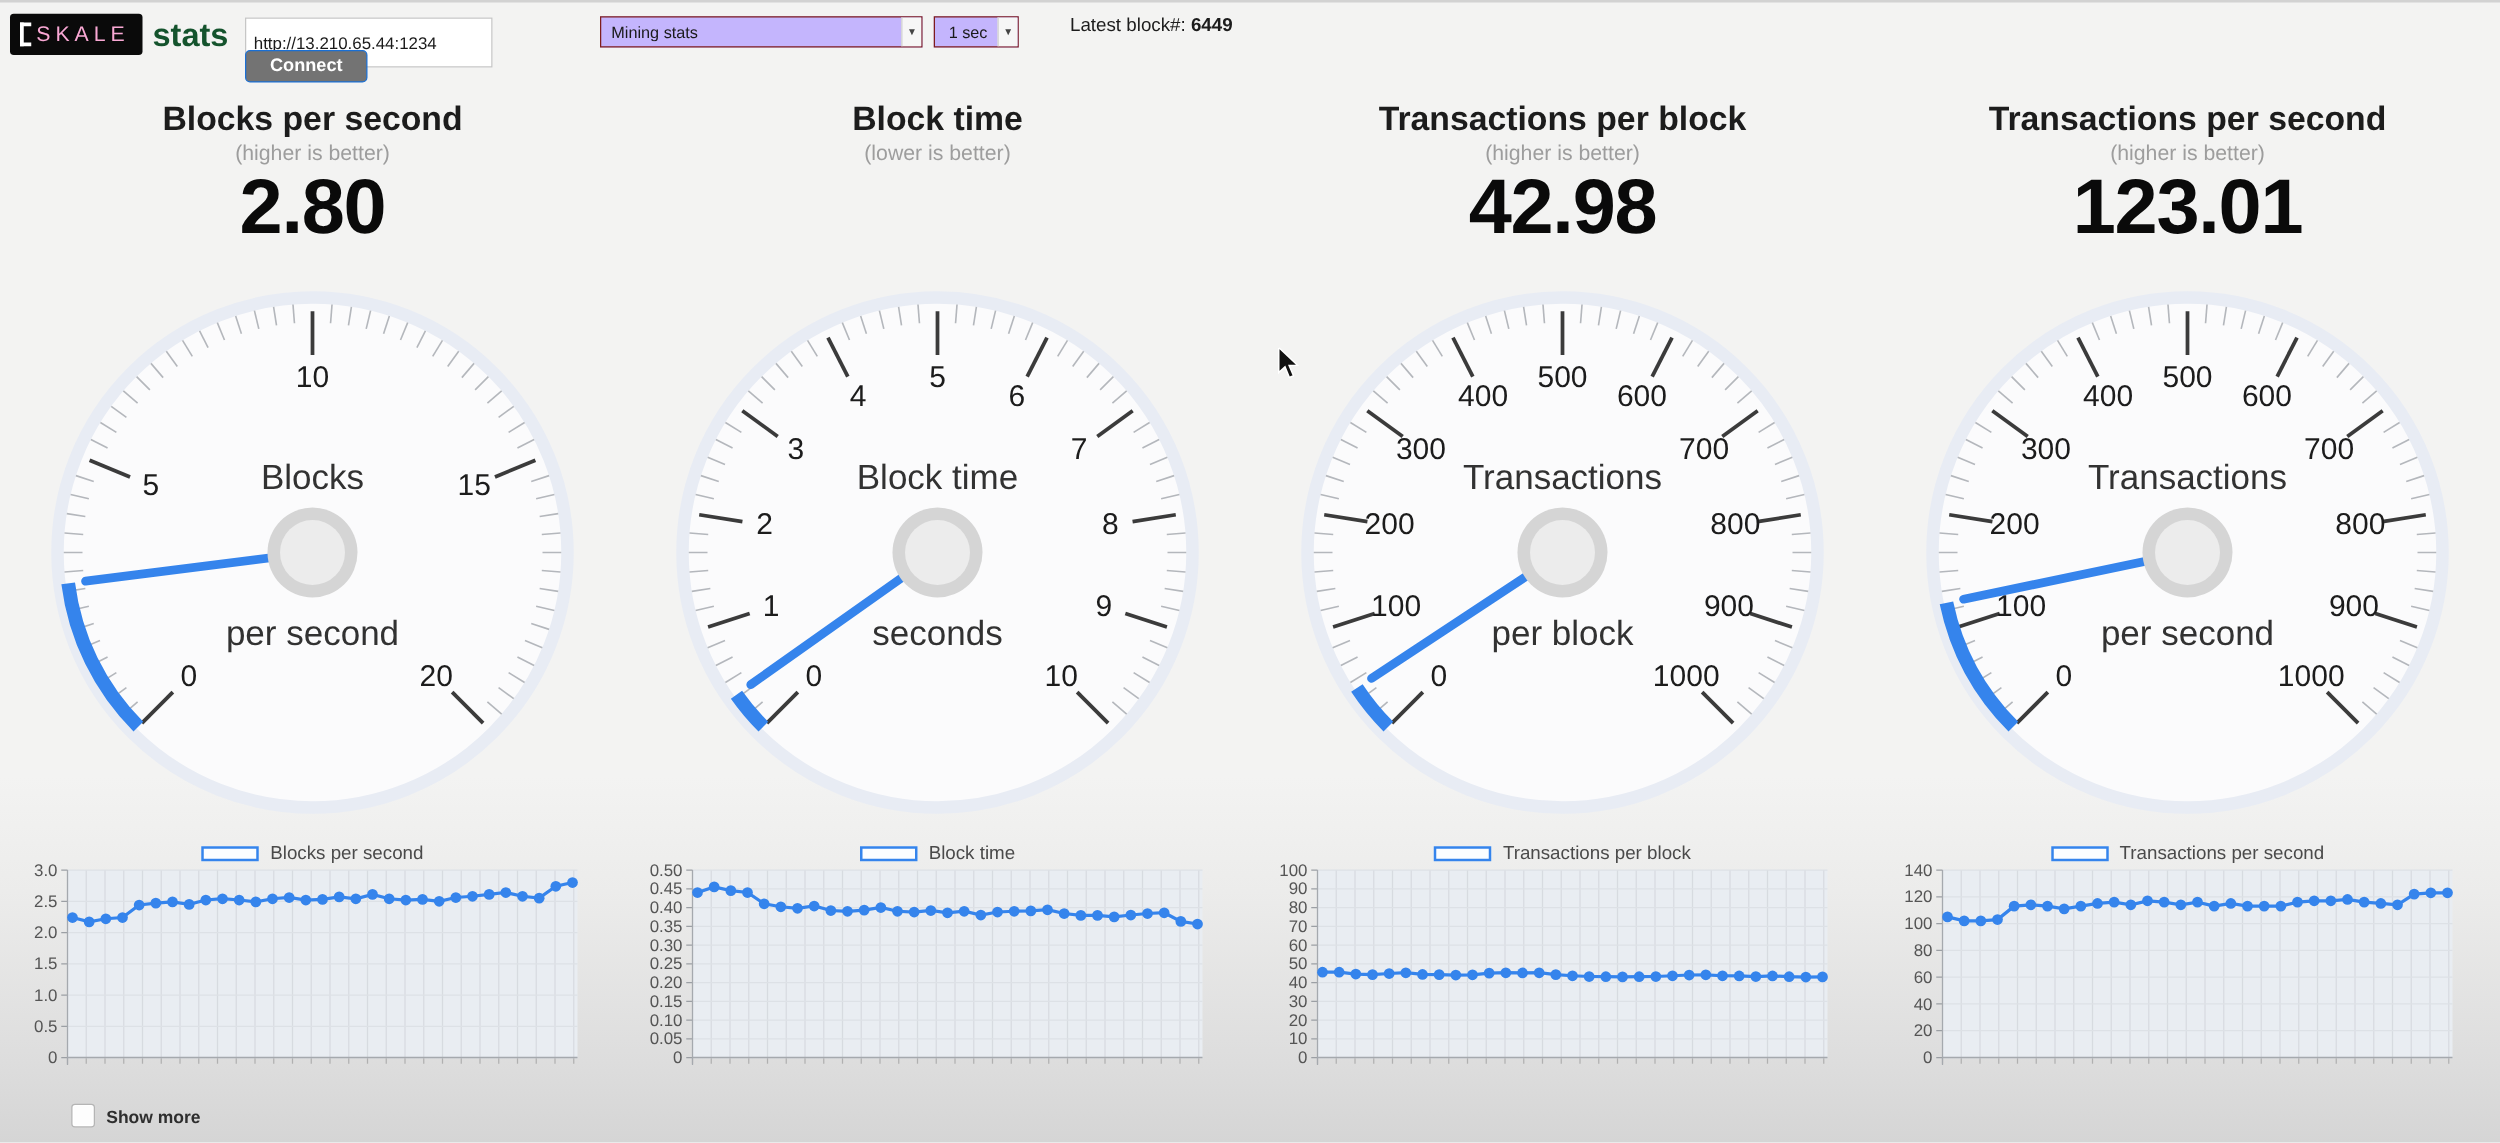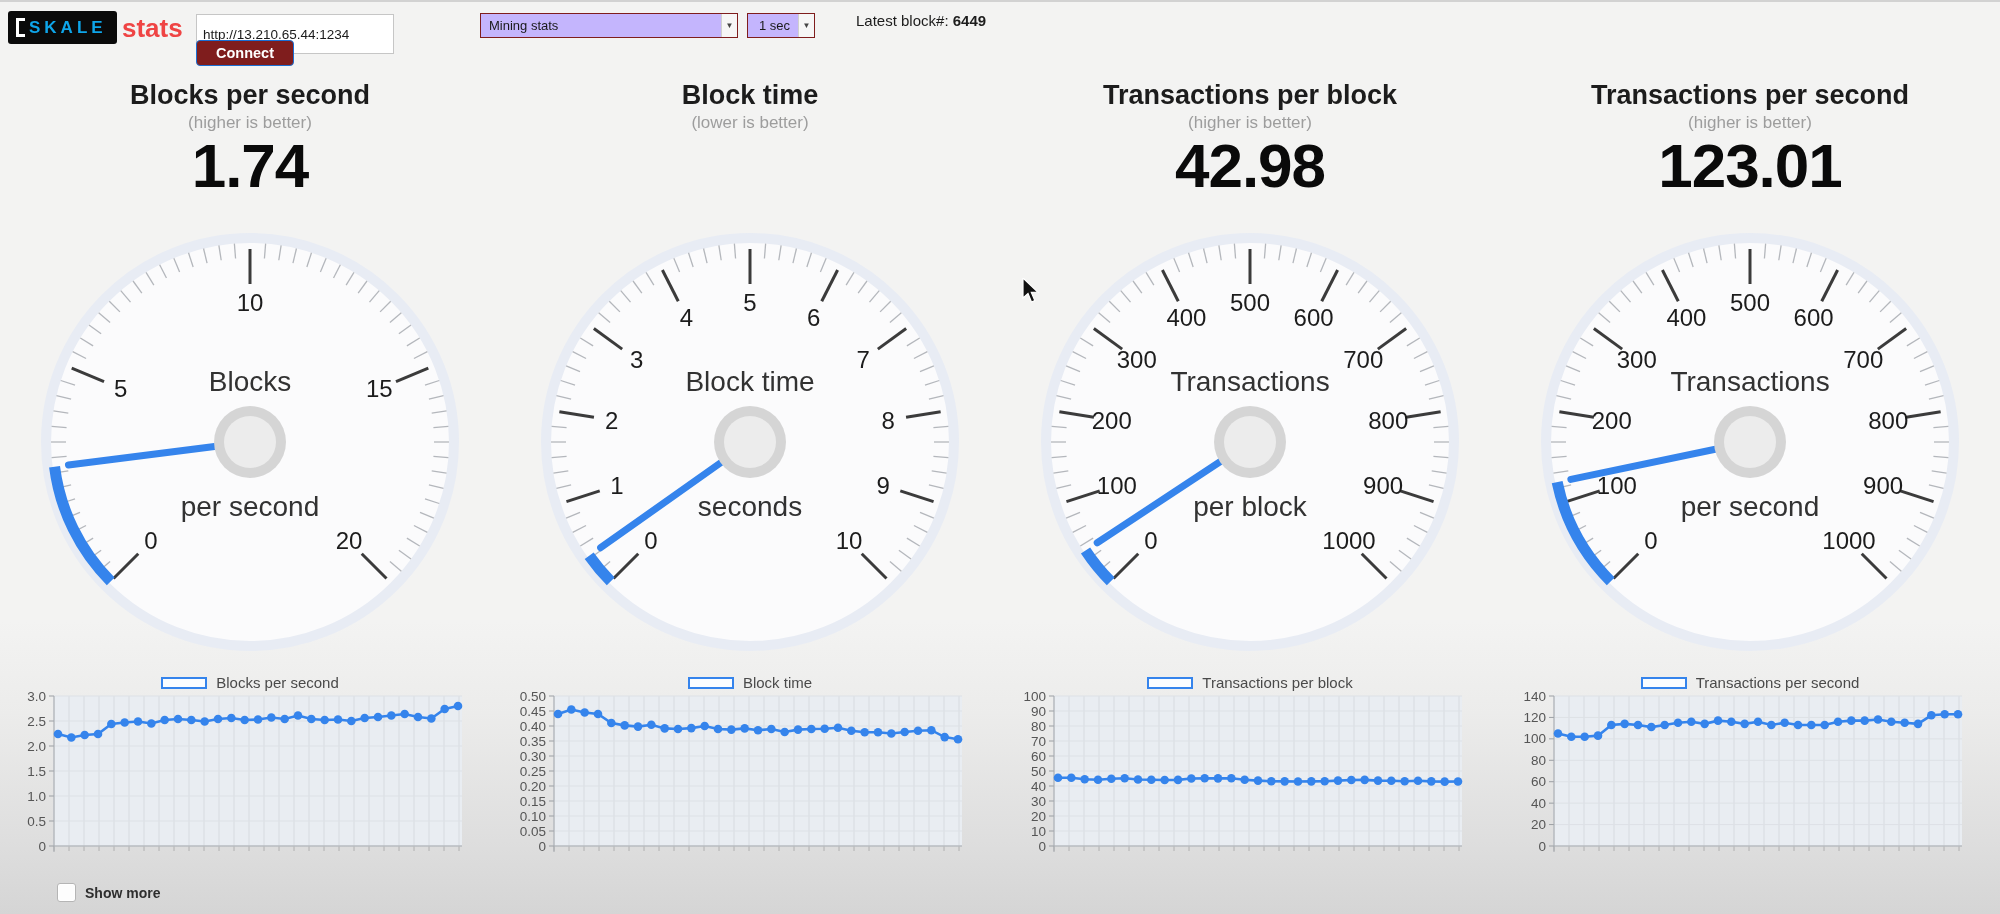--- a/index.html
+++ b/index.html
@@ -10,25 +10,25 @@
     position:relative;
     border-top:2px solid #d2d2d2;
   }
   :root { --accent:#3584ec; }
 
   
   .header { position:absolute; top:0; left:0; width:100%; height:64px; }
   .logo { position:absolute; left:8px; top:9px; height:33px; background:#0a0a0a; border-radius:3px;
           display:flex; align-items:center; padding:0 10px 0 8px; }
   .logo-bracket { display:inline-block; width:9px; height:19px; border:3px solid #fff; border-right:none; margin-right:4px; }
-  .logo-text { color:#0ea5e9; font-weight:700; font-size:17px; letter-spacing:4px; }
-  .logo-suffix { position:absolute; left:122px; top:11px; font-size:26px; font-weight:700; color:#ef4444; }
+  .logo-text { color:#f9a8d4; font-weight:400; font-size:17px; letter-spacing:4px; }
+  .logo-suffix { position:absolute; left:122px; top:11px; font-size:26px; font-weight:700; color:#14532d; }
   .url-input { position:absolute; left:196px; top:12px; width:198px; height:40px; border:1px solid #c6c6c6;
                background:#fff; font-size:13.5px; padding:0 6px; color:#1a1a1a; font-family:inherit; }
-  .connect-btn { position:absolute; left:196px; top:38px; width:98px; height:26px; background:#7f1d1d;
+  .connect-btn { position:absolute; left:196px; top:38px; width:98px; height:26px; background:#737373;
                  border:1px solid #1a6fd4; border-radius:4px; color:#fff; font-weight:700; font-size:14.5px;
                  font-family:inherit; cursor:pointer; }
   .select { position:absolute; top:11px; height:25px; background:#c4b5fd; border:1px solid #7f1d1d;
             display:flex; align-items:center; font-size:13px; color:#1a1a1a; }
   .select .sel-text { padding:0 8px; flex:1; white-space:nowrap; overflow:hidden; }
   .select .sel-arrow { width:16px; height:100%; border-left:1px solid #cfcfcf; display:flex; align-items:center;
                        justify-content:center; font-size:8px; color:#444; background:#f6f6f6; }
   .select-stats { left:480px; width:258px; }
   .select-interval { left:747px; width:68px;text-align:right; }
   .latest-block { position:absolute; left:856px; top:10px; font-size:15px; color:#1c1c1c; }
@@ -85,21 +85,21 @@
   <div class="latest-block">
     <span>Latest block#:</span>
     <b>6449</b>
   </div>
 </div>
 
 <div class="panels" id="panels">
   <section class="panel">
     <h2 class="p-title">Blocks per second</h2>
     <div class="p-subtitle">(higher is better)</div>
-    <div class="p-value">1.74</div>
+    <div class="p-value">2.80</div>
     <svg class="gauge-svg" viewBox="0 0 424 424">
         <circle cx="212" cy="212" r="204" fill="#fbfbfc" stroke="#e8ecf4" stroke-width="10"></circle>
         <line x1="75.5283912309963" y1="348.47160876900364" x2="100.27712857252548" y2="323.7228714274745" stroke="#3b3b3b" stroke-width="3"></line>
         <text x="113.00505063388334" y="310.99494936611666" text-anchor="middle" dominant-baseline="central" font-size="24" fill="#1c1c1c" font-family="Liberation Sans, DejaVu Sans, sans-serif">0</text>
         <line x1="60.67921284559381" y1="341.2401616177065" x2="72.0853023295943" y2="331.49844089275376" stroke="#b4b7bc" stroke-width="1.3"></line>
         <line x1="51.005618119385446" y1="328.9692652062021" x2="63.14087303500966" y2="320.15248642181507" stroke="#b4b7bc" stroke-width="1.3"></line>
         <line x1="42.32460729353562" y1="315.97721437847383" x2="55.11420975884701" y2="308.1397359077346" stroke="#b4b7bc" stroke-width="1.3"></line>
         <line x1="34.68970168651478" y1="302.3441094481698" x2="48.054799549340316" y2="295.5342519520766" stroke="#b4b7bc" stroke-width="1.3"></line>
         <line x1="28.14797303025395" y1="288.15400304065287" x2="42.00616601792325" y2="282.41375155517653" stroke="#b4b7bc" stroke-width="1.3"></line>
         <line x1="22.739753257264425" y1="273.4943818806145" x2="37.00560100169173" y2="268.8591269649903" stroke="#b4b7bc" stroke-width="1.3"></line>

